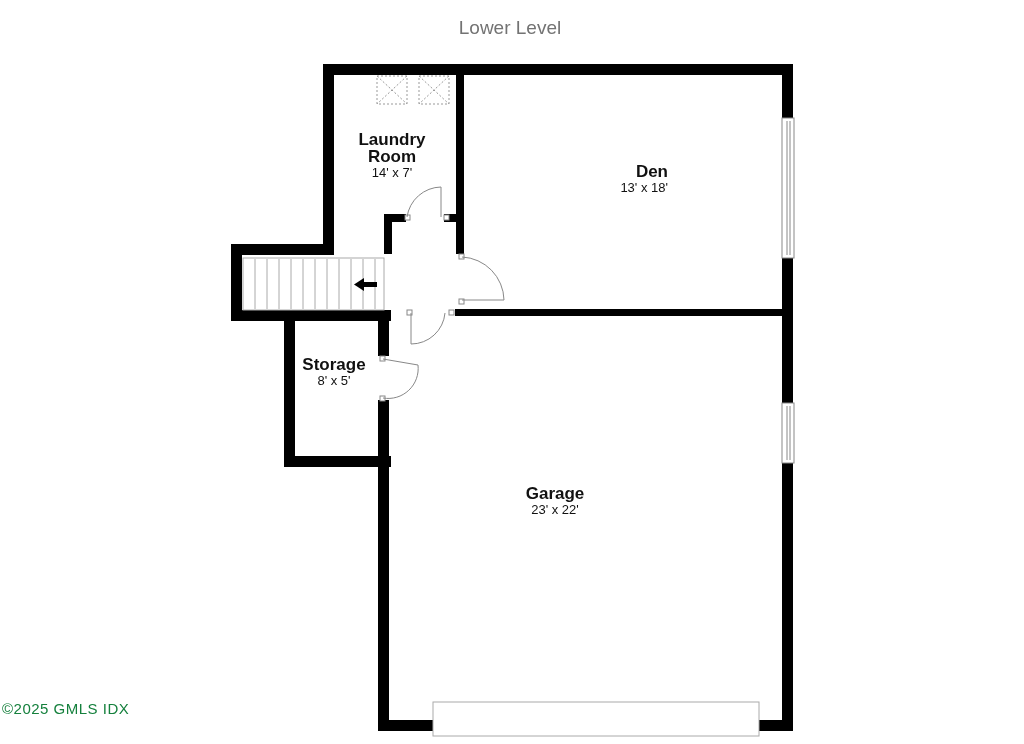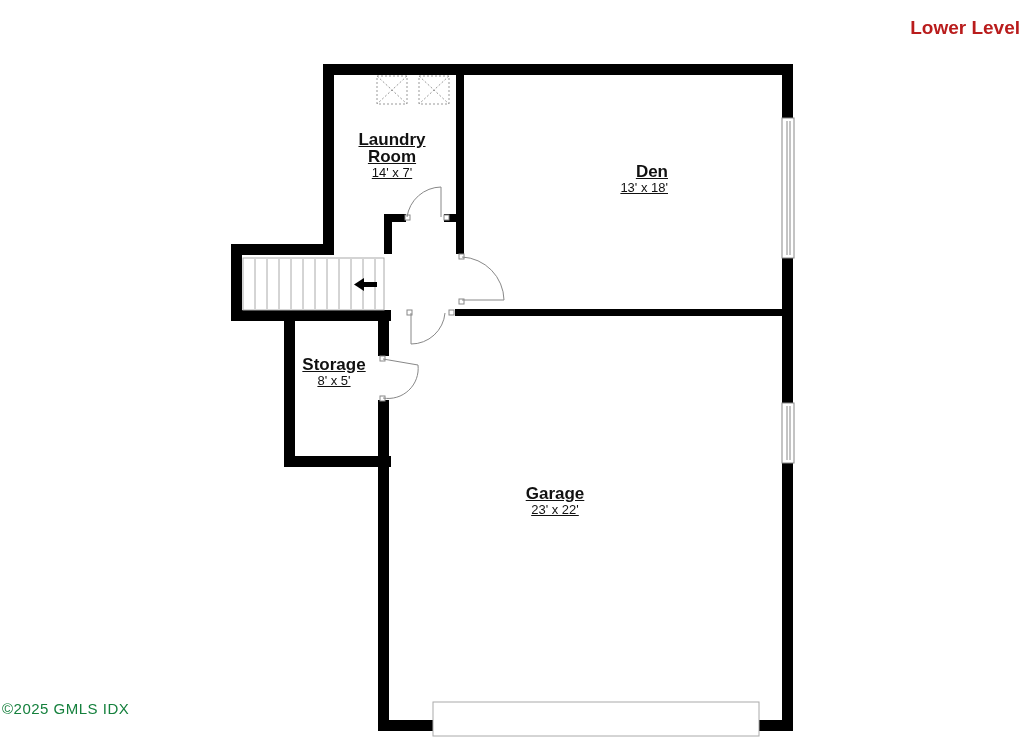--- a/index.html
+++ b/index.html
@@ -1,19 +1,19 @@
 <!DOCTYPE html>
 <html><head>
 <meta charset="utf-8">
 <style>
   html, body { margin: 0; padding: 0; background: #ffffff; }
   body { width: 1024px; height: 744px; position: relative; overflow: hidden; font-family: "Liberation Sans", sans-serif; }
-  .title { position: absolute; left: 0; top: 17px; width: 1020px; text-align: right; font-weight: bold; font-size: 19px; color: #b91c1c; }
+  .title { position: absolute; left: 0; top: 17px; width: 1020px; text-align: center; font-weight: normal; font-size: 19px; color: #737373; }
   svg.plan { position: absolute; left: 0; top: 0; }
-  .room-label { position: absolute; text-align: center; color: #111; line-height: 1.0; text-decoration: underline; }
+  .room-label { position: absolute; text-align: center; color: #111; line-height: 1.0; }
   .room-name { font-weight: bold; font-size: 17px; display: block; }
   .room-dim { font-size: 13px; display: block; margin-top: 1px; }
   .watermark { position: absolute; left: 2px; top: 700px; font-size: 15px; color: #15803d; letter-spacing: 0.5px; }
 </style>
 </head>
 <body>
 
 <div class="title">Lower Level</div>
 
 <svg class="plan" width="1024" height="744" viewBox="0 0 1024 744">

